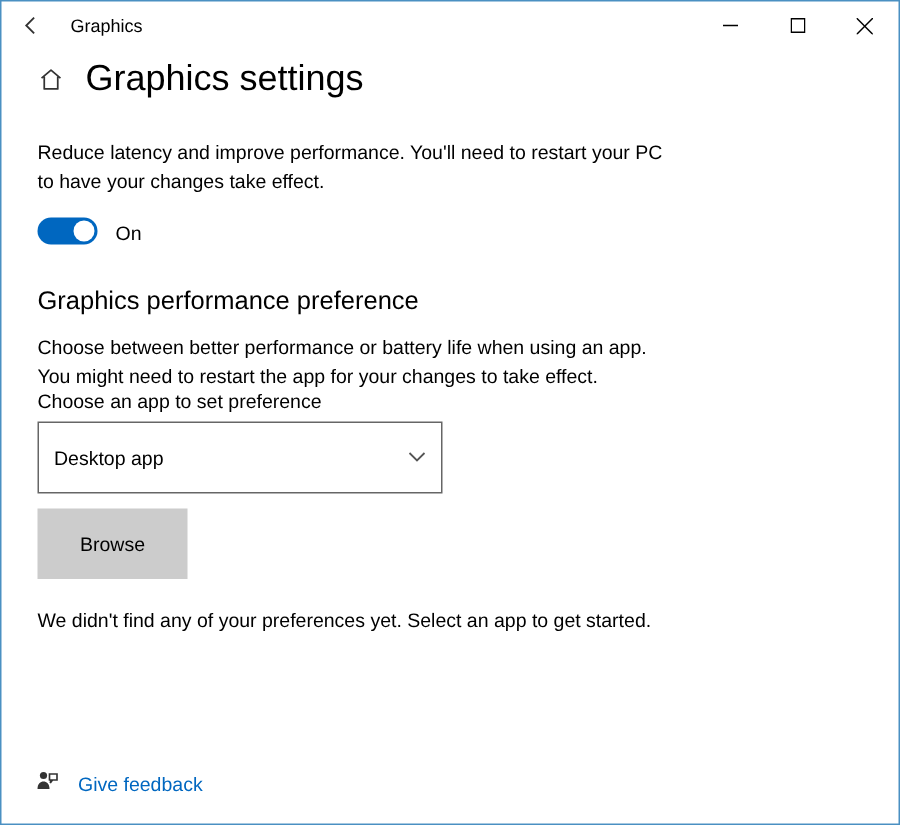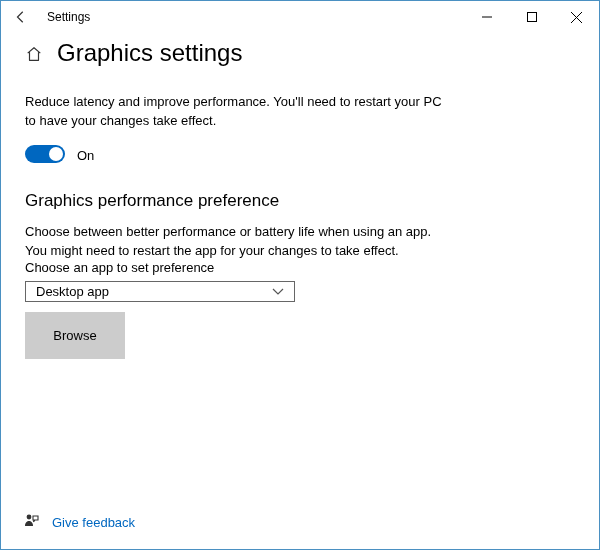--- a/index.html
+++ b/index.html
@@ -94,21 +94,21 @@
       width: 14px;
       height: 14px;
       border-radius: 50%;
       background: #fff;
     }
     .toggle-label { font-size: 13px; }
     .restart-msg { color: #c42b1c; font-size: 13px; }
     .field-label { font-size: 13px; margin-bottom: 6px; }
     .select {
       width: 270px;
-      height: 21px;
+      height: 48px;
       border: 1px solid #666;
       display: flex;
       align-items: center;
       justify-content: space-between;
       padding: 0 10px;
       font-size: 13px;
       background: #fff;
     }
     .chev {
       font-size: 12px;
@@ -145,21 +145,21 @@
   </style>
 </head>
 <body>
 
 <div class="titlebar">
   <div class="back">
     <svg width="14" height="14" viewBox="0 0 16 16">
         <path d="M10 2 L4 8 L10 14" stroke="#333" stroke-width="1.4" fill="none"></path>
       </svg>
   </div>
-  <div class="title">Settings</div>
+  <div class="title">Graphics</div>
   <div class="winbtns">
     <div class="winbtn">
       <svg width="10" height="10">
           <line x1="0" y1="5" x2="10" y2="5" stroke="#000" stroke-width="1"></line>
         </svg>
     </div>
     <div class="winbtn">
       <svg width="10" height="10">
           <rect x="0.5" y="0.5" width="9" height="9" stroke="#000" stroke-width="1" fill="none"></rect>
         </svg>
@@ -199,20 +199,21 @@
     <p class="field-label">Choose an app to set preference</p>
     <div class="select">
       <span>Desktop app</span>
       <span class="chev">
         <svg width="12" height="8" viewBox="0 0 12 8">
             <path d="M1 1 L6 6 L11 1" stroke="#555" stroke-width="1.2" fill="none"></path>
           </svg>
       </span>
     </div>
     <button class="browse-btn">Browse</button>
+    <p class="empty-msg">We didn't find any of your preferences yet. Select an app to get started.</p>
   </div>
 </div>
 
 <div class="footer-links">
   <div class="footer-row">
     <span class="icon">
       <svg width="16" height="16" viewBox="0 0 16 16">
           <circle cx="5" cy="4" r="2.4" fill="#333"></circle>
           <path d="M1 13 C1 9.5 3 8 5 8 C7 8 9 9.5 9 13 Z" fill="#333"></path>
           <path d="M9 3 L14 3 L14 7 L11 7 L9.5 9 L10 7 L9 7 Z" fill="none" stroke="#333" stroke-width="1.1"></path>

